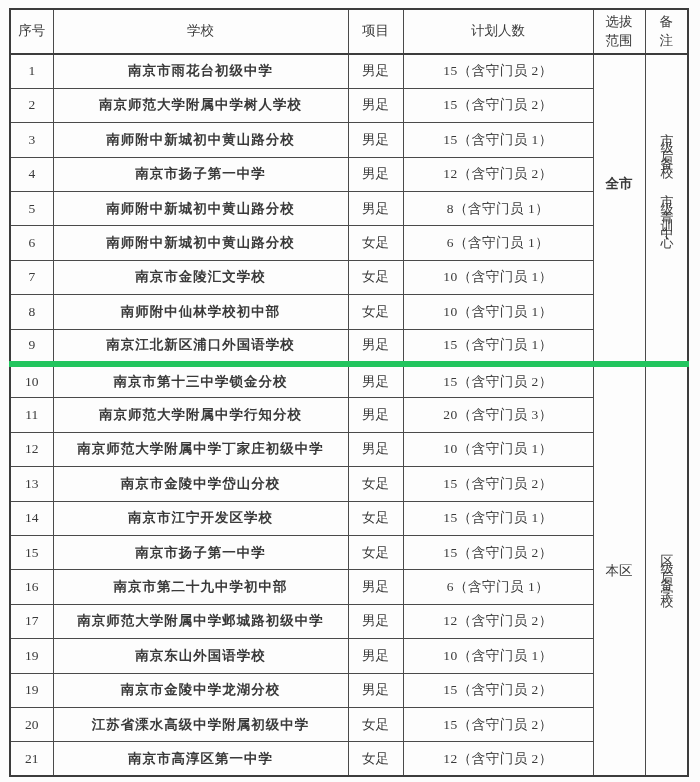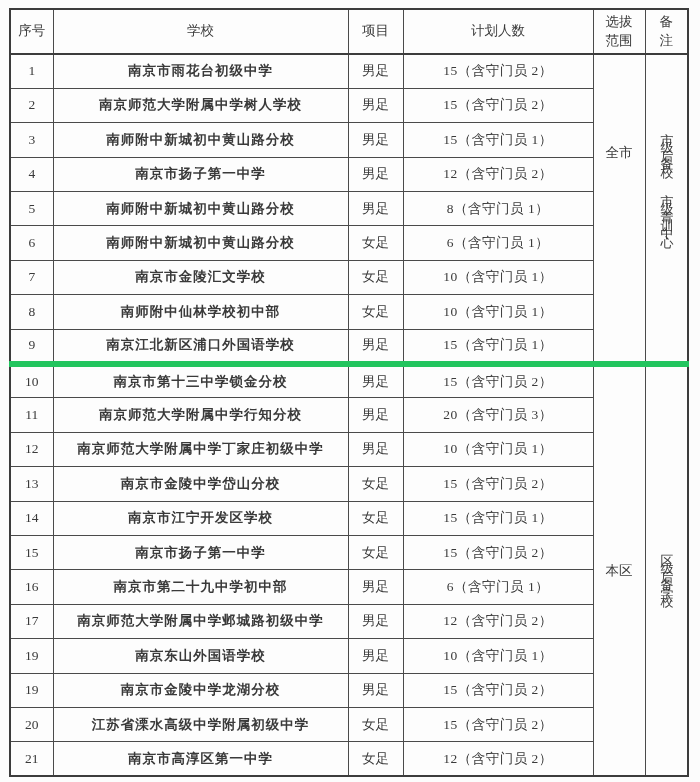--- a/index.html
+++ b/index.html
@@ -37,21 +37,22 @@
   thead tr { height: 45px; }
   thead th { border-bottom: 2px solid #3c3c3c; white-space: pre-line; }
   tbody tr { height: 34.4px; }
   tbody td.school-cell { letter-spacing: 1px; font-weight: bold; }
   tbody td.plan-cell { letter-spacing: 0.5px; }
   tr.section-start td { border-top: 6px solid #22c55e; }
   td.scope-cell, td.remark-cell { border-left: 1px solid #4a4a4a; }
   
   td.scope-group-1 {
     vertical-align: top;
-    padding-top: 89px;
+    padding-top: 120px;
+    font-weight: bold;
   }
   td.remark-group-1 {
     vertical-align: top;
     padding-top: 68px;
   }
   .vertical-text {
     display: inline-block;
     writing-mode: vertical-lr;
     text-orientation: upright;
     letter-spacing: 8px;

